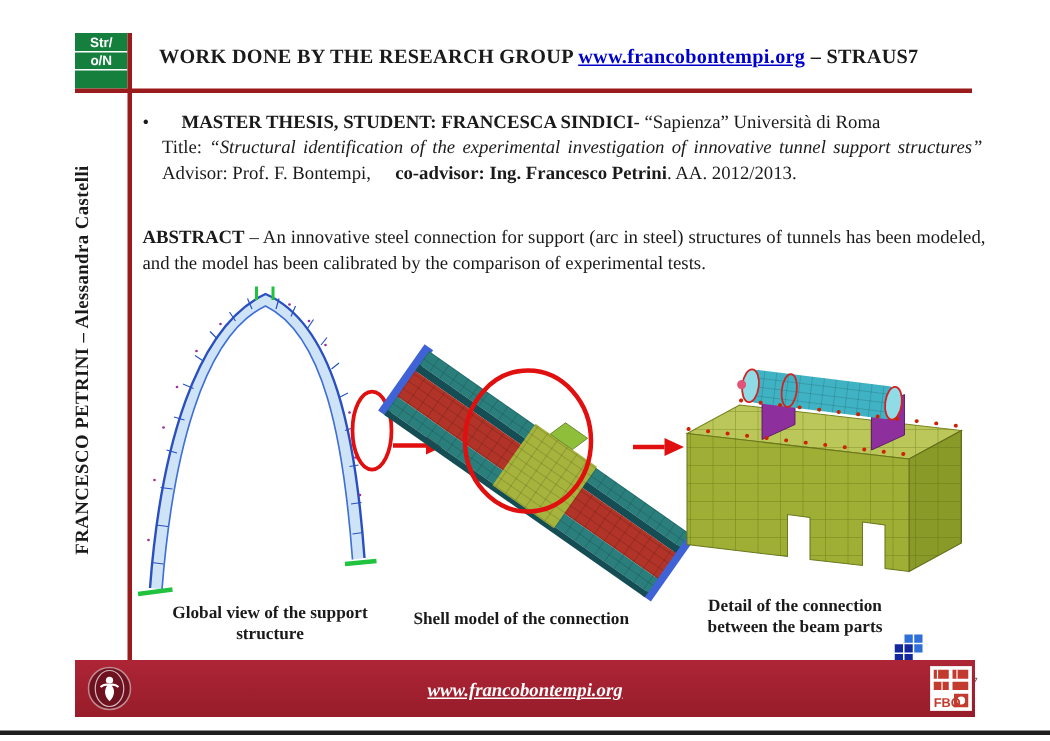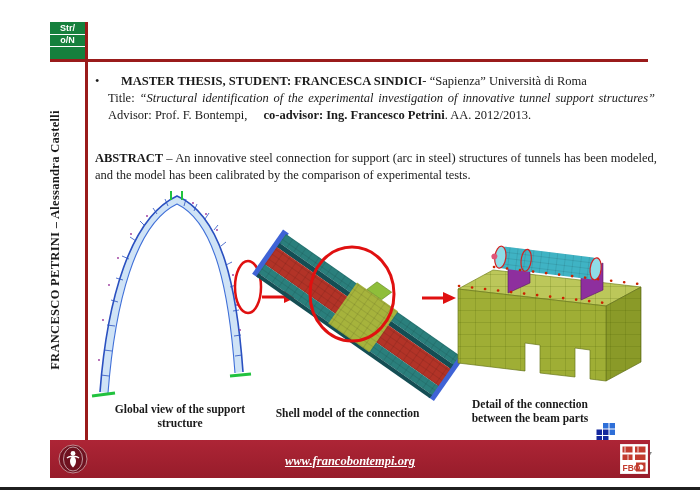--- a/index.html
+++ b/index.html
@@ -67,20 +67,21 @@
 
   <div class="stronger">
     <div class="row">Str/</div>
     <div class="row">o/N</div>
     <div class="row">/GER</div>
   </div>
 
   <div class="vline"></div>
   <div class="hline"></div>
 
+  <div class="header"><span>WORK DONE BY THE RESEARCH GROUP </span><a href="#">www.francobontempi.org</a><span> – STRAUS7</span></div>
 
   <div class="vert">FRANCESCO PETRINI – Alessandra Castelli</div>
 
   <div class="thesis">
     <div class="marker">•</div>
     <div><b>MASTER THESIS, STUDENT: FRANCESCA SINDICI</b><span>- “Sapienza” Università di Roma</span><br><span>Title: </span><em>“Structural identification of the experimental investigation of innovative tunnel support structures”</em><span> Advisor: Prof. F. Bontempi, </span><b>co-advisor: Ing. Francesco Petrini</b><span>. AA. 2012/2013.</span></div>
   </div>
 
   <div class="abstract"><b>ABSTRACT</b><span> –  An innovative steel connection for support (arc in steel) structures of tunnels has been modeled, and the model has been calibrated by the comparison of experimental tests.</span></div>
 

